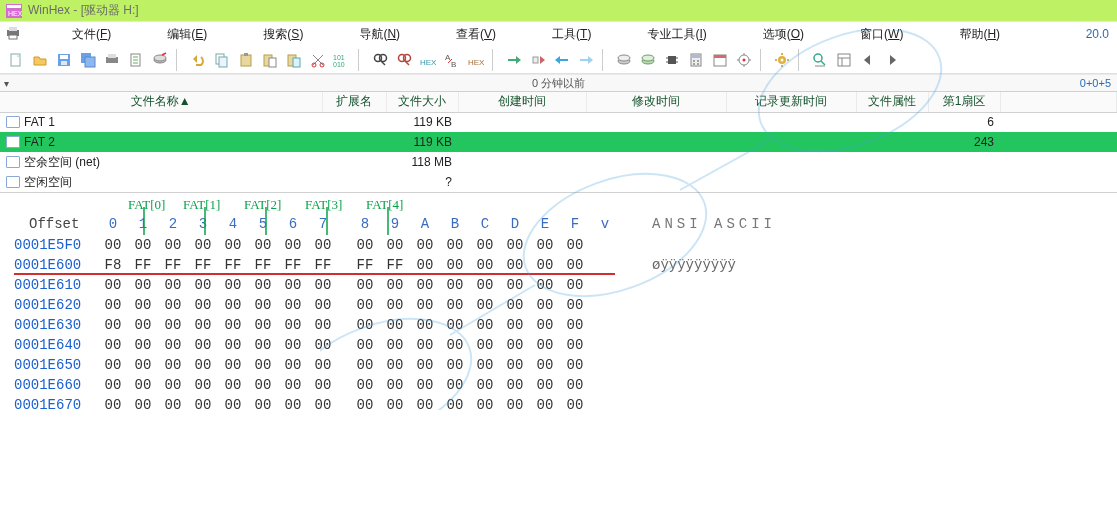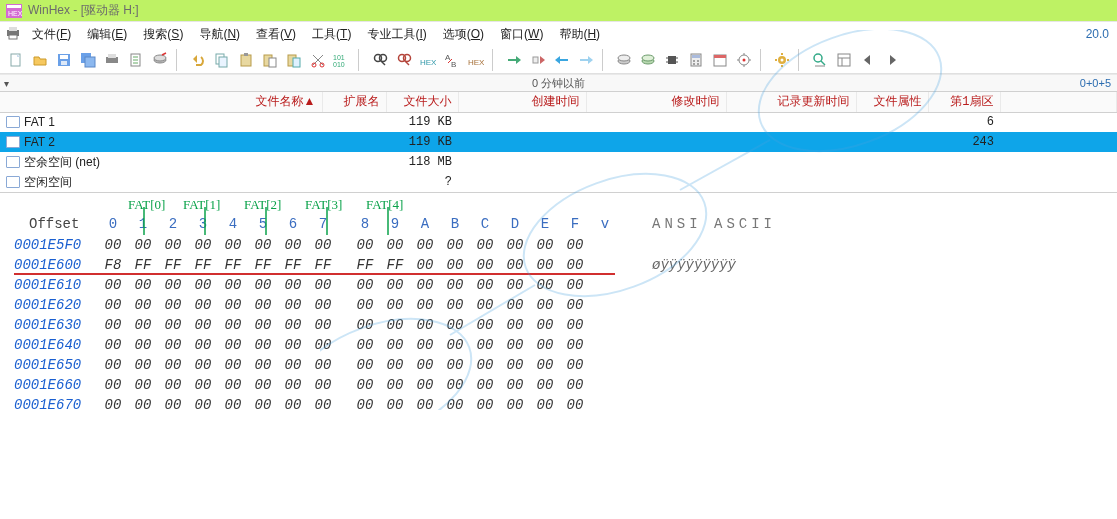--- a/index.html
+++ b/index.html
@@ -1,44 +1,44 @@
 <!DOCTYPE html>
 <html><head>
 <meta charset="utf-8">
 <style>
   * { margin:0; padding:0; box-sizing:border-box; }
   body { font-family:"Microsoft YaHei",Tahoma,Arial,sans-serif; font-size:12px; color:#222; background:#fff; width:1117px; height:519px; overflow:hidden; position:relative; }
   
   .titlebar { height:22px; background:#bef264; display:flex; align-items:center; padding:0 6px; color:#6c6c6c; border-bottom:1px solid #e6e6e6;}
   .titlebar .logo { width:16px; height:14px; margin-right:6px; }
   
-  .menubar { height:24px; display:flex; align-items:center; padding:0 2px; }
+  .menubar { height:24px; display:flex; align-items:center; padding:0 2px;gap:40px; }
   .menubar .mi { padding:3px 8px; cursor:default; }
   .menubar .mi u { text-decoration:underline; }
   .menubar .micon { width:22px; text-align:center; font-size:14px; color:#555;}
   .menubar .ver { margin-left:auto; padding-right:6px; color:#2b6cb0; }
   
   .toolbar { height:28px; display:flex; align-items:center; padding:2px 4px; border-bottom:1px solid #e0e0e0;}
   .toolbar .tb { width:22px; height:22px; margin:0 1px; display:flex; align-items:center; justify-content:center; border-radius:3px; font-size:14px;}
   .toolbar .sep { width:6px; height:22px; border-left:1px solid #ccc; margin:0 4px;}
   
   .timestrip { height:18px; background:#f8f8f8; border-top:1px solid #e9e9e9; border-bottom:1px solid #d0d0d0; display:flex; align-items:center; font-size:11px; color:#555; position:relative;}
   .timestrip .tri { position:absolute; left:4px; top:3px; font-size:10px;}
   .timestrip .mid { position:absolute; left:50%; transform:translateX(-50%);}
   .timestrip .right { position:absolute; right:6px; color:#2b6cb0;}
   
   .dirwrap { border-bottom:1px solid #d0d0d0; }
   table.dir { width:100%; border-collapse:collapse; table-layout:fixed;}
-  table.dir th { text-align:right; font-weight:normal; background:#fafafa; height:20px; border-bottom:1px solid #d0d0d0; border-right:1px solid #eaeaea; padding:0 6px; color:#b91c1c; font-size:12px;}
+  table.dir th { text-align:center; font-weight:normal; background:#fafafa; height:20px; border-bottom:1px solid #d0d0d0; border-right:1px solid #eaeaea; padding:0 6px; color:#14532d; font-size:12px;}
   table.dir td { height:20px; padding:0 6px; white-space:nowrap; overflow:hidden; text-overflow:ellipsis;}
-  tr.sel td { background:#0ea5e9; }
+  tr.sel td { background:#22c55e; }
   .ficon { display:inline-block; width:14px; height:12px; margin-right:4px; vertical-align:-2px;}
   .ficon.folder { background:linear-gradient(#ffe9a8,#f5c95a); border:1px solid #d2a93c; border-radius:2px;}
   .ficon.file { background:#fff; border:1px solid #8aa9d6; border-radius:1px;}
-  .num { text-align:right; font-family:Liberation Mono, monospace; }
+  .num { text-align:right; font-family:Liberation Sans, sans-serif; }
   .ctr { text-align:center; }
   
   .hexwrap { padding:4px 0 0 0; position:relative; font-family:"Courier New",monospace; font-size:14px; }
   .fatlabels { position:relative; height:16px; color:#0aa24a; font-size:13px; font-family:Tahoma; }
   .fatlabels span { position:absolute; }
   .hexhead { display:flex; height:22px; align-items:center; }
   .hexhead .off { width:98px; padding-left:29px; color:#444;}
   .hexrow { display:flex; height:20px; align-items:center; position:relative;}
   .hexrow .off { width:98px; padding-left:14px; color:#1a5fd0;}
   .bytes { display:flex; }
@@ -429,21 +429,21 @@
         <span class="b">B</span>
         <span class="b">C</span>
         <span class="b">D</span>
         <span class="b">E</span>
         <span class="b">F</span>
       </span>
     <span class="asccol">v</span>
     <span class="asctxt">ANSI ASCII</span>
   </div>
 
-  <div id="hexrows" style="position:relative;font-style:italic;">
+  <div id="hexrows" style="position:relative;">
 
     <svg class="carets" width="620" height="42" style="position:absolute;left:0;top:-42px;pointer-events:none">
       <g stroke="#0aa24a" stroke-width="1.5" fill="#0aa24a">
         <line x1="144" y1="14" x2="144" y2="58"></line>
           <polygon points="144,62 140,54 148,54"></polygon>
         <line x1="205" y1="14" x2="205" y2="58"></line>
           <polygon points="205,62 201,54 209,54"></polygon>
         <line x1="266" y1="14" x2="266" y2="58"></line>
           <polygon points="266,62 262,54 270,54"></polygon>
         <line x1="327" y1="14" x2="327" y2="58"></line>

